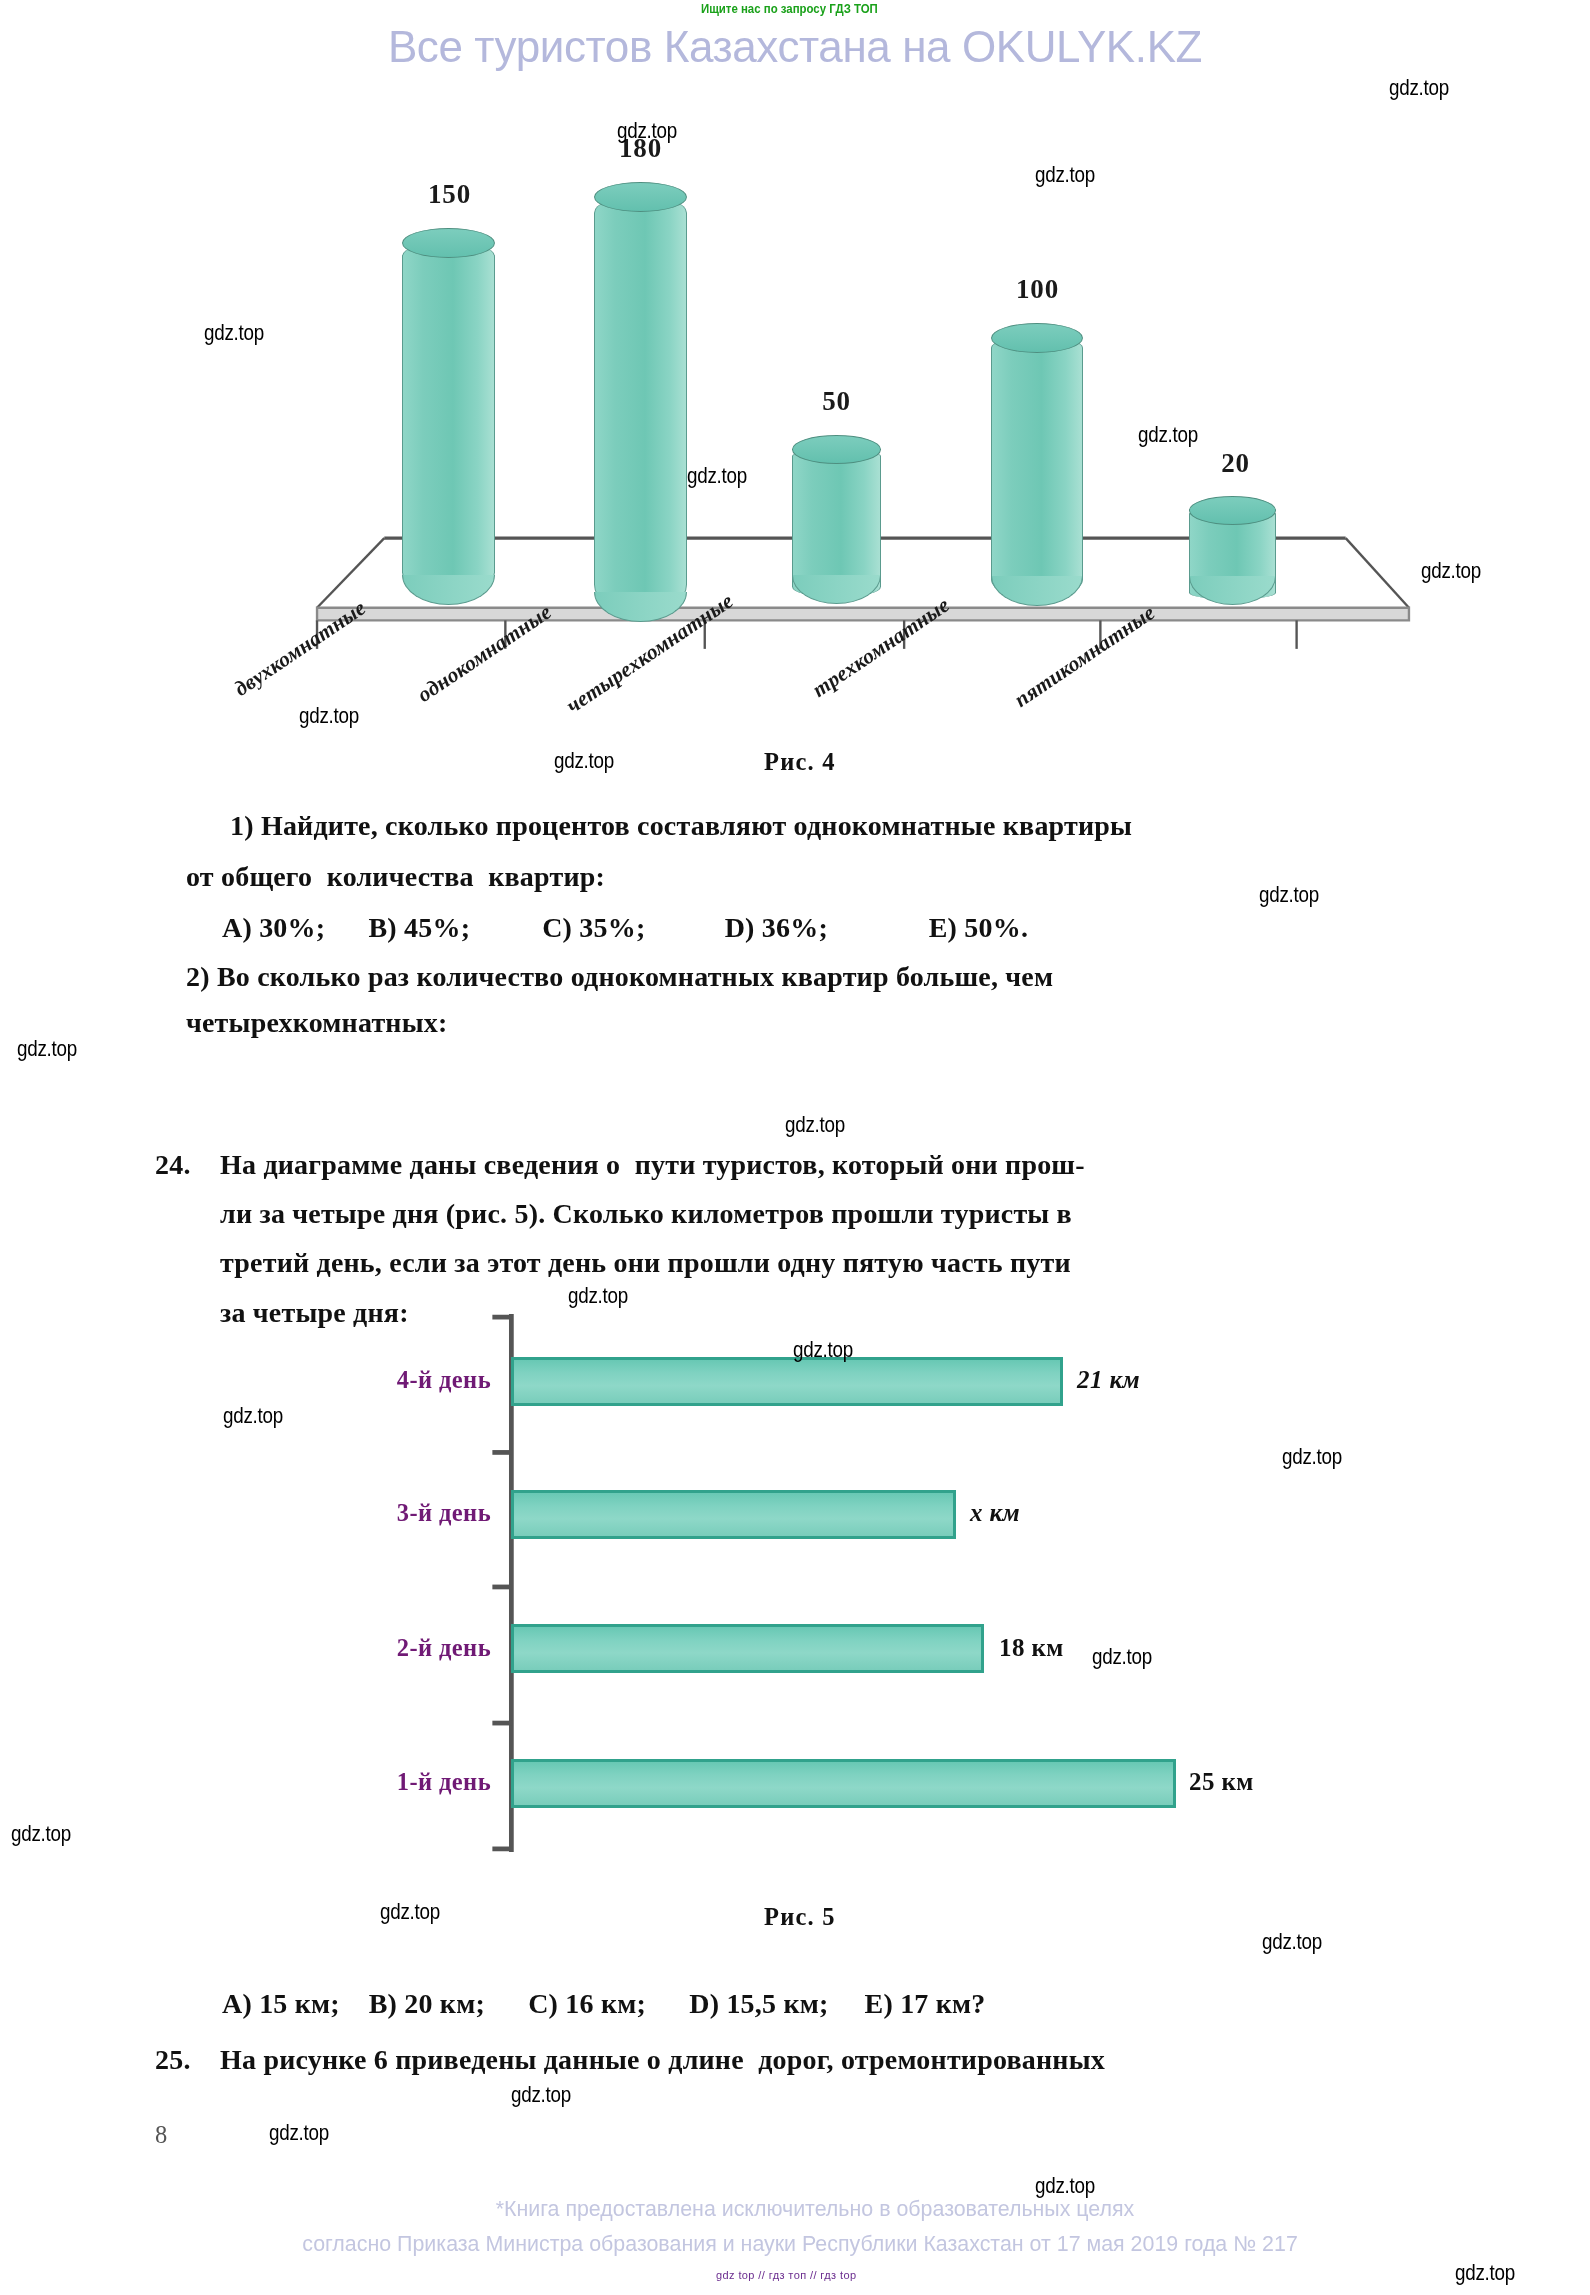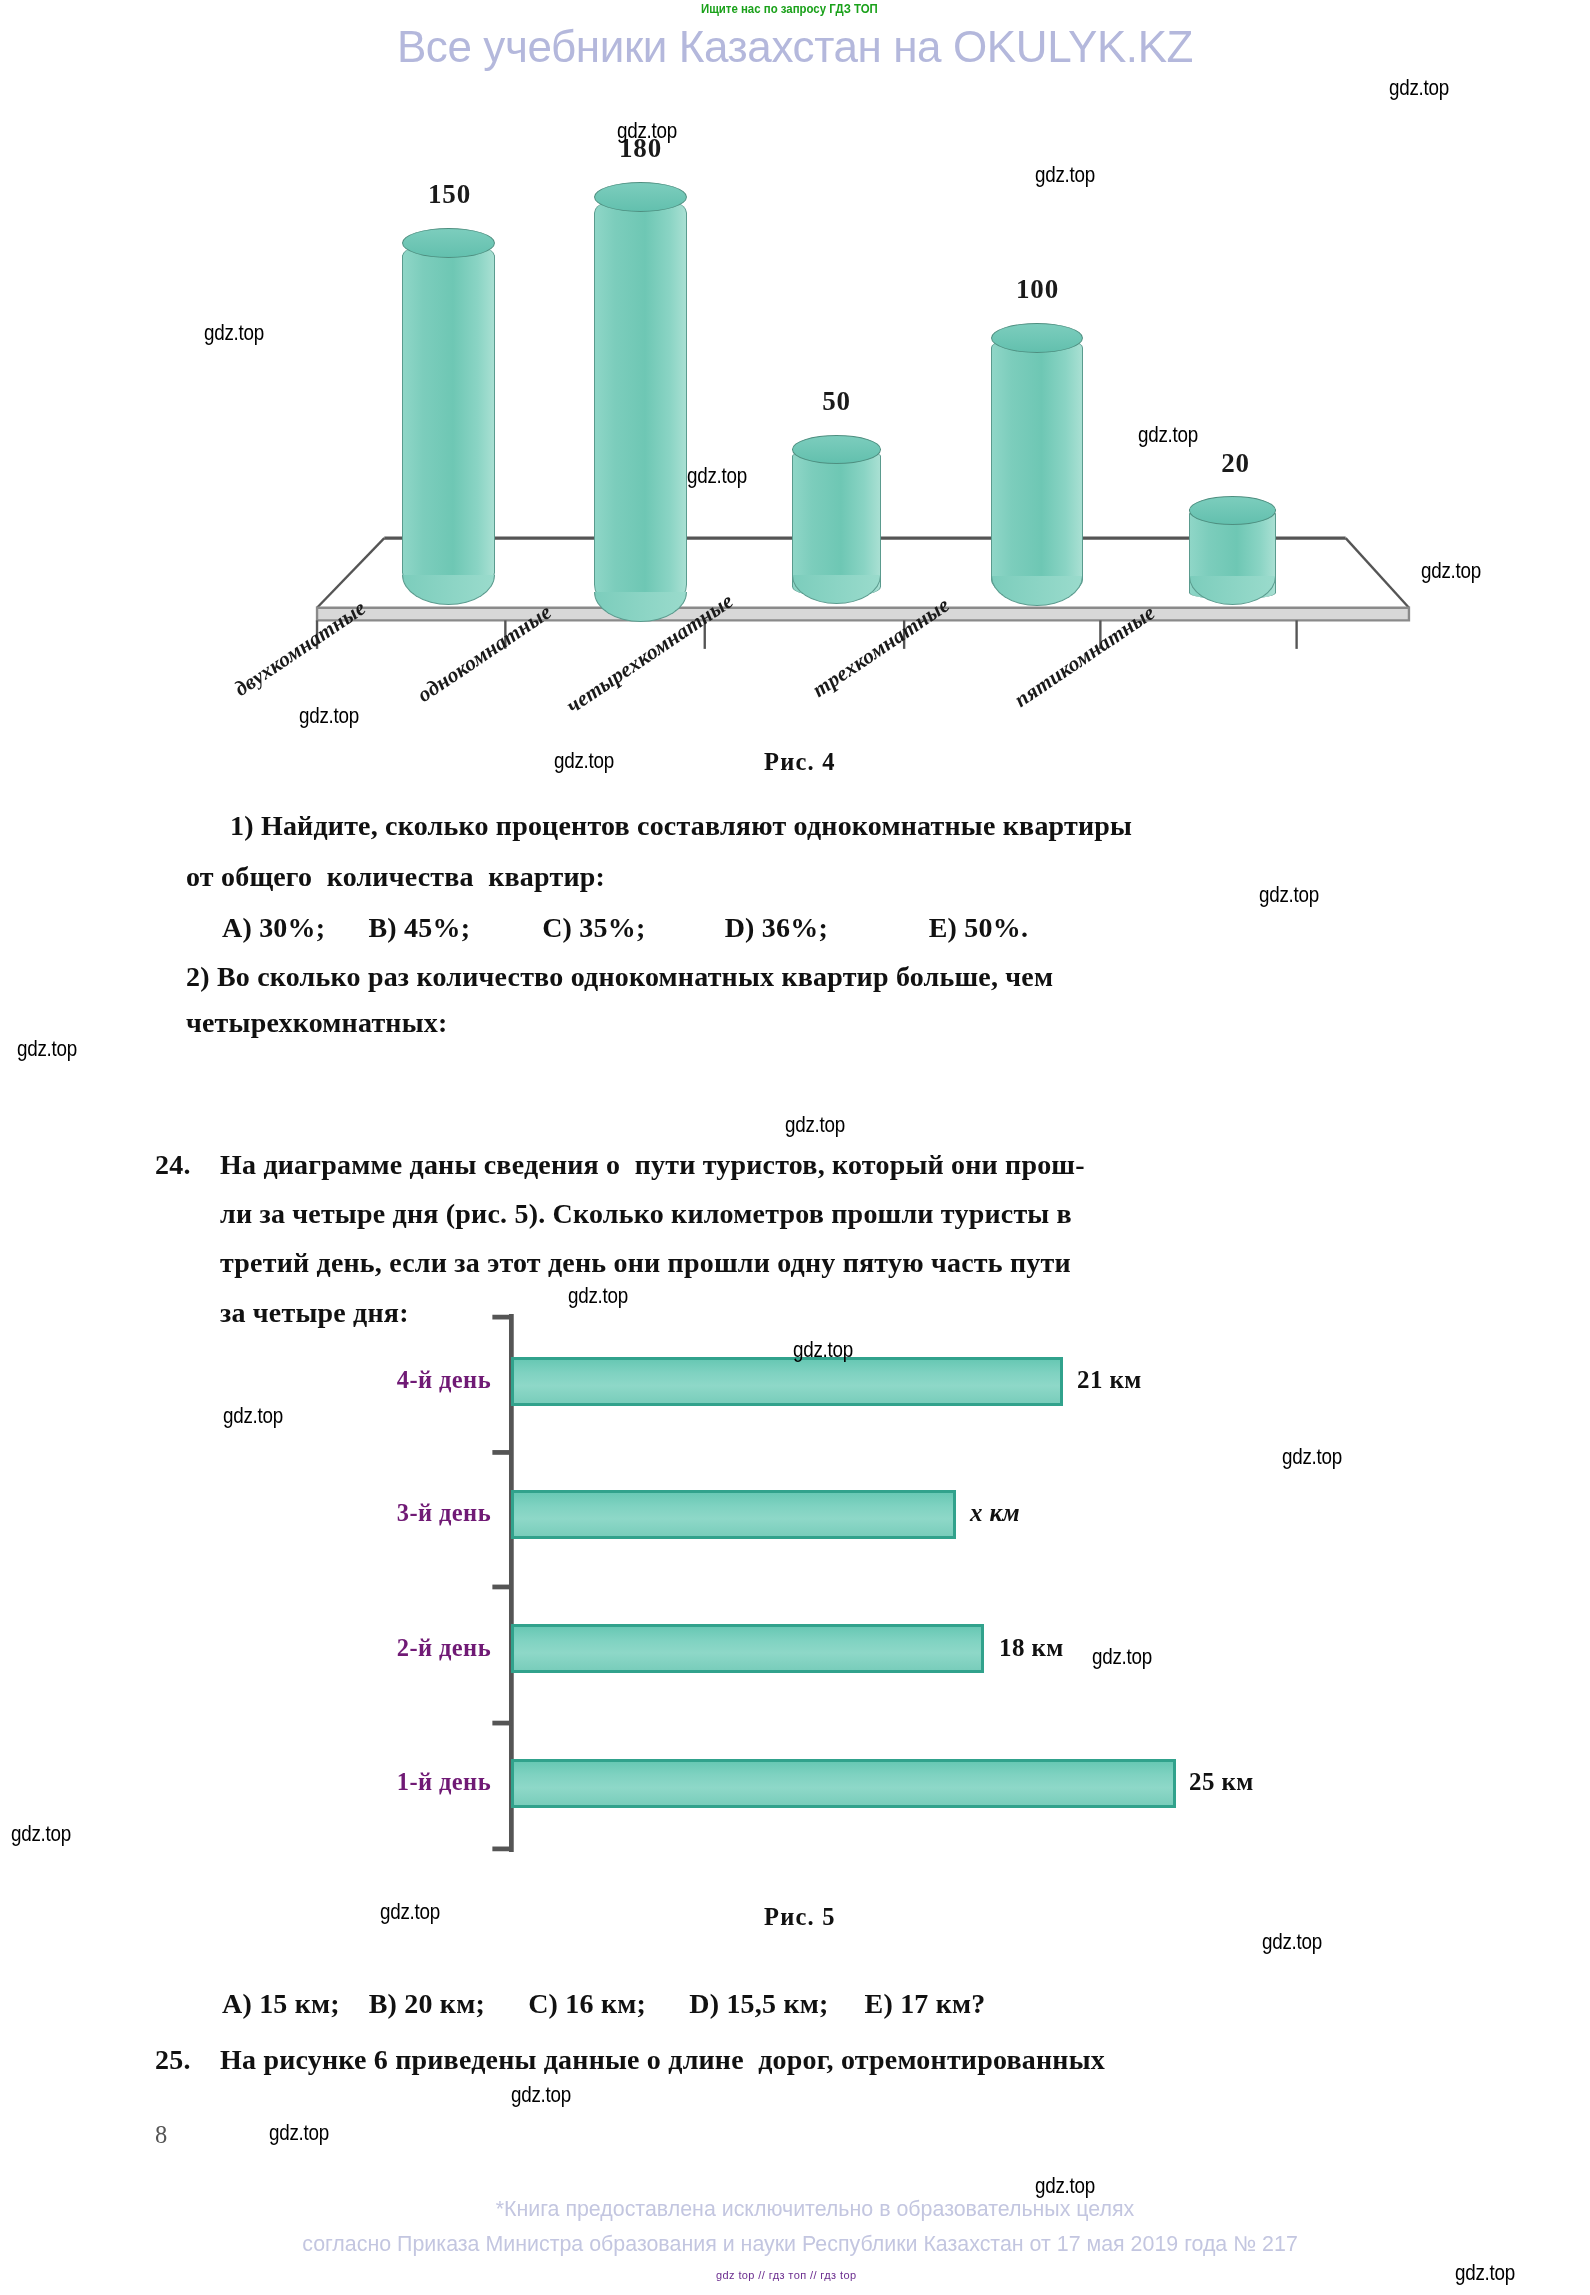--- a/index.html
+++ b/index.html
@@ -163,21 +163,21 @@
     color: #555555;
   }
 </style>
 </head>
 <body>
 
 <div class="page">
 
   <div class="wm-green" style="left:701px; top:2.4px;">Ищите нас по запросу ГДЗ ТОП</div>
 
-  <div class="banner">Все учебники Казахстан на OKULYK.KZ</div>
+  <div class="banner">Все туристов Казахстана на OKULYK.KZ</div>
 
   <div id="cyl-chart">
 
     <svg width="1124" height="633" style="position:absolute;left:0;top:0;" viewBox="0 0 1420 800">
 
       <line x1="105" y1="560" x2="1320" y2="560" stroke="#555555" stroke-width="4"></line>
 
       <line x1="105" y1="560" x2="20" y2="648" stroke="#555555" stroke-width="3"></line>
 
       <line x1="1320" y1="560" x2="1400" y2="648" stroke="#555555" stroke-width="3"></line>
@@ -244,21 +244,21 @@
       <line x1="396" y1="10" x2="396" y2="690" stroke="#555555" stroke-width="6"></line>
       <line x1="372" y1="14" x2="396" y2="14" stroke="#555555" stroke-width="6"></line>
       <line x1="372" y1="185" x2="396" y2="185" stroke="#555555" stroke-width="6"></line>
       <line x1="372" y1="355" x2="396" y2="355" stroke="#555555" stroke-width="6"></line>
       <line x1="372" y1="527" x2="396" y2="527" stroke="#555555" stroke-width="6"></line>
       <line x1="372" y1="686" x2="396" y2="686" stroke="#555555" stroke-width="6"></line>
     </svg>
 
     <div class="hbar" style="left:313px; top:51px; width:552px; height:49px;"></div>
     <div class="hbar-lab" style="left:71px; top:60px; width:222px;">4-й день</div>
-    <div class="hbar-val" style="left:879px; top:60px;">21 км</div>
+    <div class="hbar-val" style="left:879px; top:60px;font-style:italic;">21 км</div>
 
     <div class="hbar" style="left:313px; top:184px; width:445px; height:49px;"></div>
     <div class="hbar-lab" style="left:71px; top:193px; width:222px;">3-й день</div>
     <div class="hbar-val" style="left:772px; top:193px;"><i>x км</i></div>
 
     <div class="hbar" style="left:313px; top:318px; width:473px; height:49px;"></div>
     <div class="hbar-lab" style="left:71px; top:328px; width:222px;">2-й день</div>
     <div class="hbar-val" style="left:801px; top:328px;">18 км</div>
 
     <div class="hbar" style="left:313px; top:453px; width:665px; height:49px;"></div>

